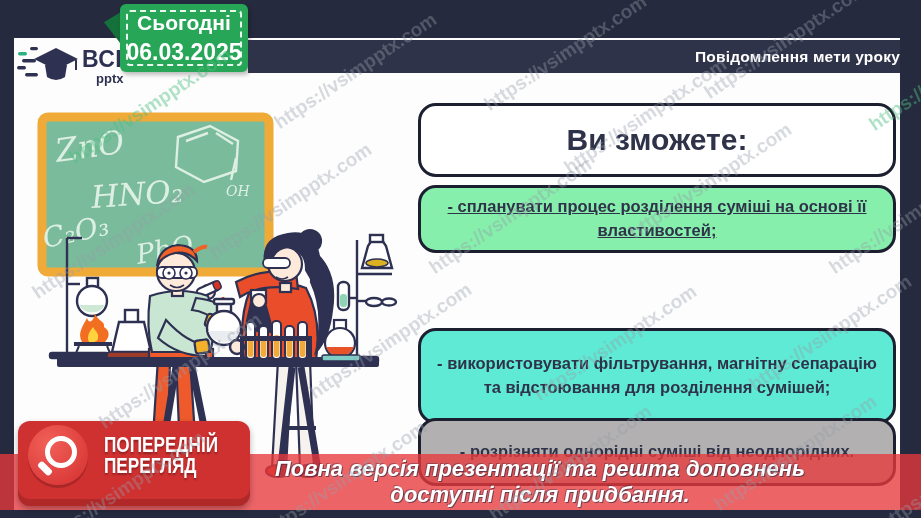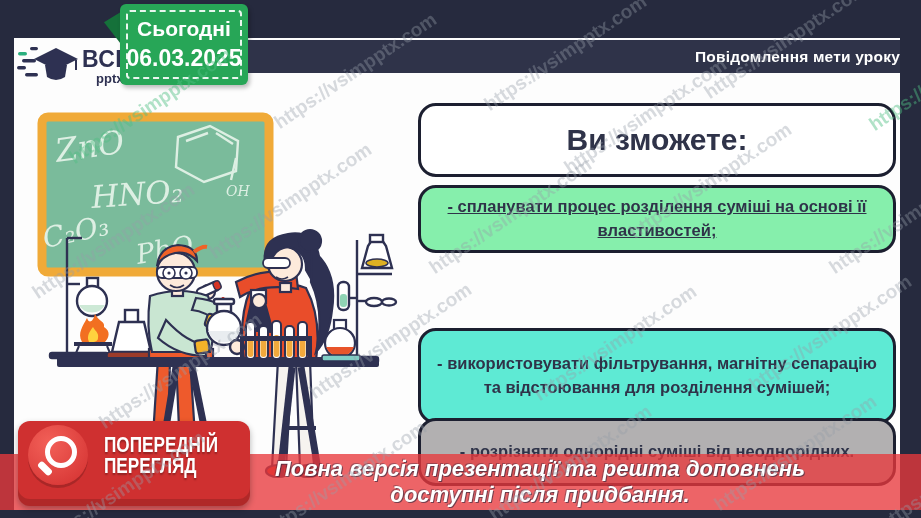--- a/index.html
+++ b/index.html
@@ -10,21 +10,21 @@
   
   .logo{position:absolute;left:16px;top:42px;width:125px;height:48px;display:flex;align-items:center;}
   .logo-text{margin-left:4px;line-height:1;}
   .logo-name{font-size:23px;font-weight:700;color:#2e3152;letter-spacing:.5px;}
   .logo-sub{font-size:13px;font-weight:700;color:#2e3152;margin-left:14px;margin-top:1px;}
 
   
   .badge{position:absolute;left:96px;top:2px;width:154px;height:86px;}
   .badge-fold{position:absolute;left:8px;top:8px;width:20px;height:38px;background:#15713a;
               clip-path:polygon(100% 0,100% 100%,0 32%);}
-  .badge-main{position:absolute;left:24px;top:2px;width:128px;height:81px;background:#27a657;
+  .badge-main{position:absolute;left:24px;top:2px;width:128px;height:68px;background:#27a657;
               border-radius:6px;box-shadow:2px 3px 4px rgba(0,0,0,.25);}
   .badge-dash{position:absolute;inset:6px;border:2px dashed rgba(255,255,255,.9);border-radius:4px;
               display:flex;flex-direction:column;align-items:center;justify-content:center;gap:4px;}
   .badge-label{color:#fff;font-weight:700;font-size:21px;}
   .badge-date{color:#fff;font-weight:700;font-size:23px;}
 
   
   .header-bar{position:absolute;left:248px;top:40px;width:652px;height:33px;background:#2f3349;
               display:flex;align-items:center;justify-content:flex-end;}
   .header-title{color:#fff;font-size:15.5px;font-weight:700;letter-spacing:.2px;}

